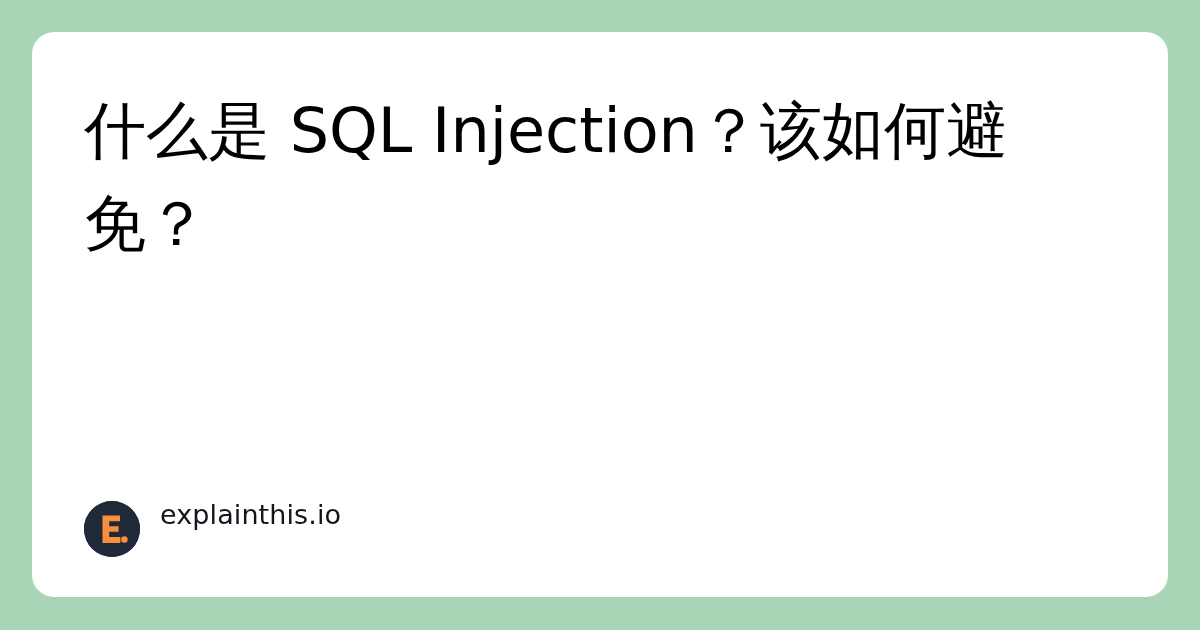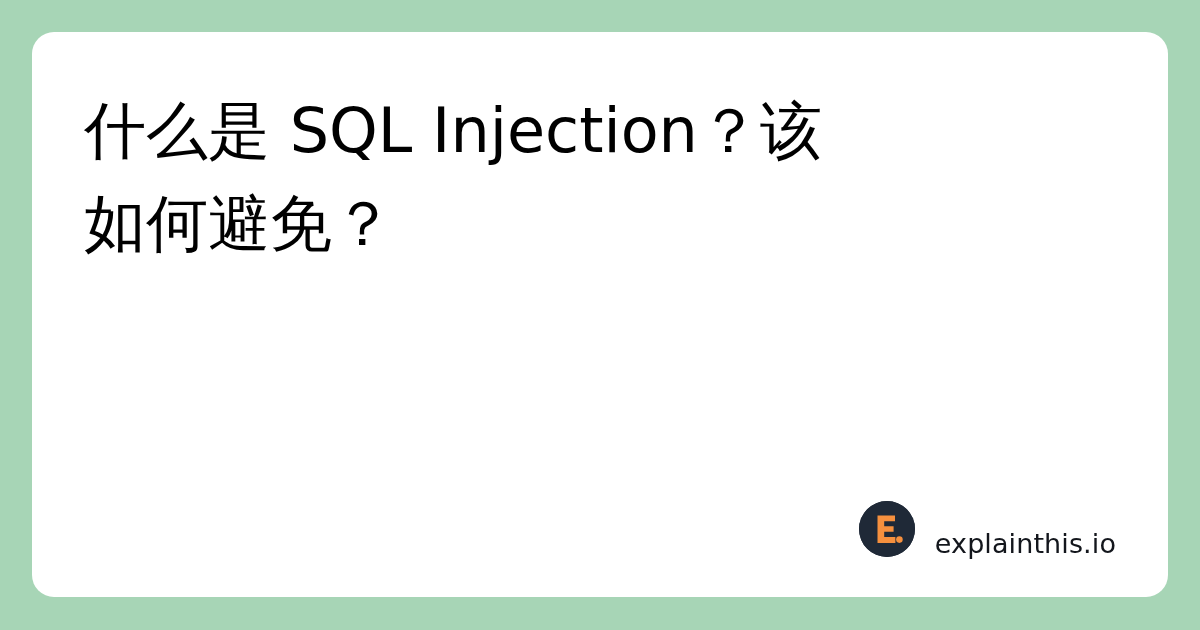--- a/index.html
+++ b/index.html
@@ -36,40 +36,40 @@
     overflow: hidden;
   }
 
   .card-inner {
     position: absolute;
     left: 52px;
     top: 52px;
     right: 52px;
     bottom: 38px;
     display: flex;
-    flex-direction: row;
+    flex-direction: column;
     justify-content: space-between;
   }
 
   .title {
     margin: 0;
     padding: 0;
     font-family: "DejaVu Sans", "Liberation Sans", sans-serif;
     font-size: 62px;
     line-height: 93px;
     font-weight: 400;
     color: #000000;
     letter-spacing: 0px;
     max-width: 1000px;
     word-break: break-word;
   }
 
   .footer {
     display: flex;
-    align-items: flex-end;
+    align-items: flex-start;
     gap: 20px;
     margin-bottom: 2px;
   }
 
   .brand-logo {
     width: 56px;
     height: 56px;
     border-radius: 50%;
     background: #1f2937;
     position: relative;

